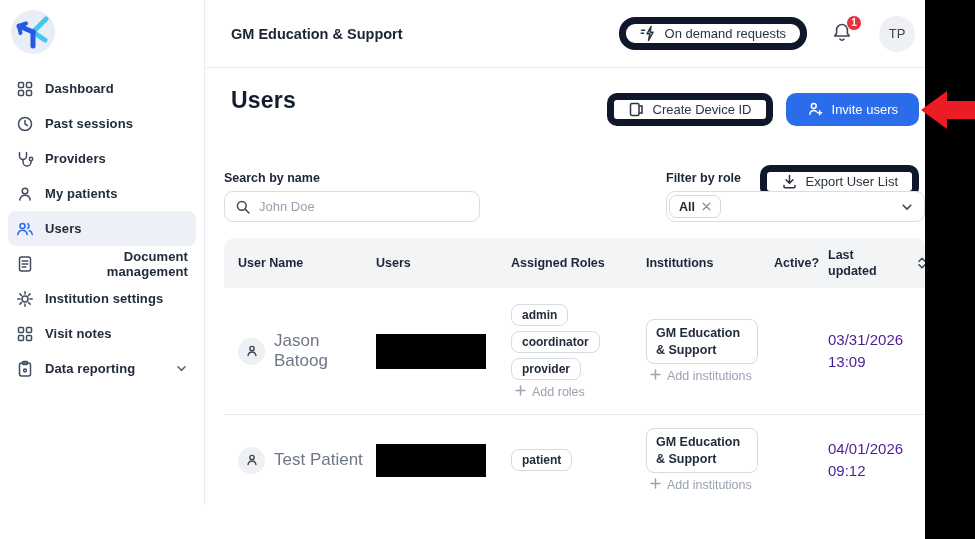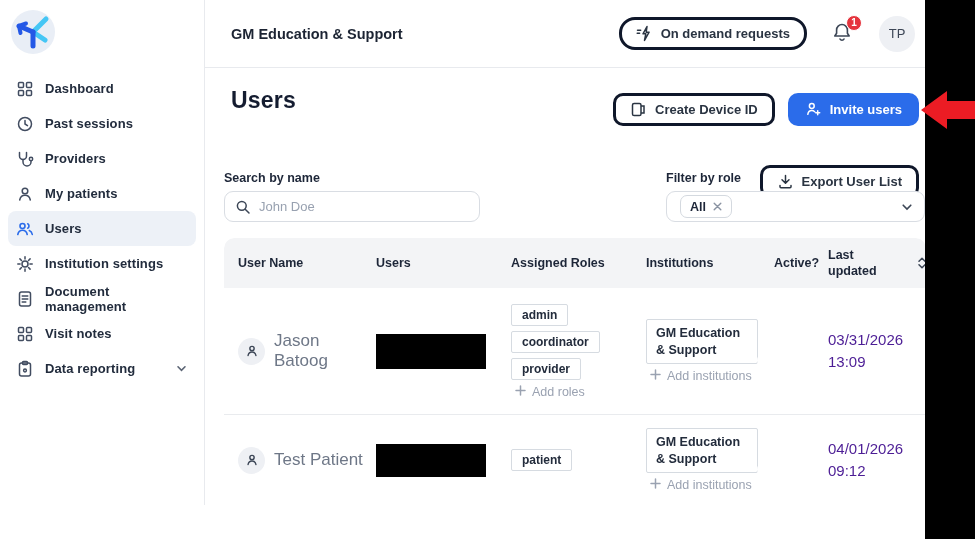--- a/index.html
+++ b/index.html
@@ -4,67 +4,67 @@
 <style>
   * { margin:0; padding:0; box-sizing:border-box; }
   html,body { background:#fff; }
   body { font-family:"Liberation Sans", sans-serif; color:#1d2638; }
   .app { position:relative; width:975px; height:539px; background:#fff; overflow:hidden; }
 
   
   .sidebar { position:absolute; left:0; top:0; width:205px; height:505px; background:#fff; border-right:1px solid #e8eaee; }
   .logo-wrap { position:absolute; left:10px; top:9px; width:46px; height:46px; }
   .nav { position:absolute; left:0; top:71px; width:100%; display:flex; flex-direction:column; }
-  .nav-item { display:flex; align-items:center; gap:11px; height:35px; margin:0 8px; padding:0 8px; border-radius:8px; cursor:pointer; }
+  .nav-item { display:flex; align-items:center; gap:11px; height:35px; margin:0 8px; padding:0 8px; border-radius:8px; cursor:pointer;text-align:right; }
   .nav-item .lbl { font-size:13px; font-weight:600; color:#222c3d; letter-spacing:.1px; }
   .nav-item.active { background:#edf1f7; }
   .nav-item .chev { margin-left:auto; }
 
   
   .topbar { position:absolute; left:205px; top:0; width:720px; height:68px; background:#fff; border-bottom:1px solid #e8eaee; display:flex; align-items:center; padding:0 10px 0 26px; }
   .topbar-title { font-size:14.5px; font-weight:700; color:#1c2433; }
   .topbar-right { margin-left:auto; display:flex; align-items:center; gap:24px; }
-  .btn { display:inline-flex; align-items:center; gap:8px; background:#fff; border:3px solid #0f172a; border-radius:16px; height:33px; padding:8px 14px; font-size:13px; font-weight:700; color:#2a3442; cursor:pointer; }
+  .btn { display:inline-flex; align-items:center; gap:8px; background:#fff; border:7px solid #0f172a; border-radius:16px; height:33px; padding:8px 14px; font-size:13px; font-weight:400; color:#2a3442; cursor:pointer; }
   .bell-wrap { position:relative; width:24px; height:26px; }
   .badge { position:absolute; top:-6px; right:-7px; min-width:16px; height:16px; background:#e5343d; color:#fff; border-radius:50%; font-size:10px; font-weight:700; display:flex; align-items:center; justify-content:center; border:1.5px solid #fff; }
   .avatar { width:36px; height:36px; border-radius:50%; background:#eef0f4; display:flex; align-items:center; justify-content:center; font-size:13px; font-weight:400; color:#3c4656; }
 
   
   .main { position:absolute; left:205px; top:68px; width:720px; height:437px; background:#fff; }
   .page-title { position:absolute; left:26px; top:19px; font-size:23px; font-weight:700; color:#141c30; letter-spacing:.2px; }
   .actions-top { position:absolute; top:25px; right:6px; display:flex; gap:13px; }
   .btn-rect { border-radius:10px; }
   .btn-primary { background:#2b6cea; border-color:#2b6cea; color:#fff; }
   .actions-second { position:absolute; top:69px; right:6px;margin-top:28px; }
 
   .field-label { position:absolute; top:103px; font-size:12.5px; font-weight:700; color:#1d2638; }
   .search-box { position:absolute; left:19px; top:123px; width:256px; height:31px; border:1px solid #d9dde3; border-radius:9px; display:flex; align-items:center; gap:8px; padding:0 10px; background:#fff; }
   .search-box input { border:none; outline:none; flex:1; font-size:13px; font-family:"Liberation Sans", sans-serif; color:#0369a1; background:transparent; }
   .search-box input::placeholder { color:#98a1b0; }
-  .filter-box { position:absolute; left:461px; top:123px; width:259px; height:31px; border:1px solid #d9dde3; border-radius:9px; display:flex; align-items:center; padding:0 10px 0 13px; background:#fff; cursor:pointer; }
+  .filter-box { position:absolute; left:461px; top:123px; width:259px; height:31px; border:1px solid #d9dde3; border-radius:9px; display:flex; align-items:center; padding:0 10px 0 2px; background:#fff; cursor:pointer; }
   .chip-filter { display:inline-flex; align-items:center; gap:7px; border:1px solid #d4d9df; border-radius:7px; height:23px; padding:0 9px; font-size:12.5px; font-weight:700; color:#1d2638; background:#fff; }
   .filter-box .chev { margin-left:auto; }
 
   
   .table { position:absolute; left:19px; top:170px; width:702px; height:267px; overflow:hidden; border-radius:10px 10px 0 0; }
   .tgrid { display:grid; grid-template-columns:138px 135px 135px 128px 54px 88px 1fr; align-items:center; padding-left:14px; }
   .thead { background:#f3f4f6; height:50px; border-radius:10px 10px 0 0; }
   .th { font-size:12.5px; font-weight:700; color:#1d2638; }
   .th-last { max-width:62px; line-height:1.3; }
   .th-sort { justify-self:end; padding-right:12px; cursor:pointer; }
   .trow { background:#fff; }
   .trow.r1 { height:127px; border-bottom:1px solid #e9ebee; }
   .trow.r2 { height:90px; }
   .cell-name { display:flex; align-items:center; gap:9px; }
   .row-avatar { width:27px; height:27px; border-radius:50%; background:#eef0f4; display:flex; align-items:center; justify-content:center; flex:none; }
   .uname { font-size:17px; color:#6e7787; }
   .redacted { width:110px; height:35px; background:#000; }
   .redacted.small { height:33px; }
   .stack { display:flex; flex-direction:column; gap:5px; align-items:flex-start; }
-  .chip { border:1px solid #d6dbe1; border-radius:2px; background:#fff; padding:3px 10px; font-size:12px; font-weight:600; color:#232c3c; }
+  .chip { border:1px solid #d6dbe1; border-radius:8px; background:#fff; padding:3px 10px; font-size:12px; font-weight:600; color:#232c3c; }
   .chip-inst { width:112px; font-size:12.5px; font-weight:700; padding:5px 9px; line-height:1.35; }
   .add-link { display:flex; align-items:flex-start; gap:6px; font-size:12.5px; color:#9aa2b1; cursor:pointer; padding-left:4px; }
   .toggle { width:34px; height:19px; border-radius:10px; background:#2b6cea; position:relative; cursor:pointer; }
   .toggle .knob { position:absolute; top:2px; right:2px; width:15px; height:15px; border-radius:50%; background:#fff; }
   .lastupd { font-size:15px; color:#4c1d95; line-height:1.45; }
 
   
   .blackbar { position:absolute; left:925px; top:0; width:50px; height:539px; background:#000; z-index:40; }
   .red-arrow { position:absolute; left:916px; top:87px; z-index:60; }
 
@@ -139,35 +139,35 @@
               <path d="M11.7 3.8a2.5 2.5 0 0 1 0 4.4"></path>
               <path d="M13.3 10.5c1.6.7 2.7 2.1 3 4"></path>
             </svg>
         </span>
         <span class="lbl">Users</span>
       </div>
 
       <div class="nav-item">
         <span>
           <svg width="18" height="18" viewBox="0 0 18 18" fill="none" stroke="#414c60" stroke-width="1.5" stroke-linecap="round">
+              <rect x="3.5" y="2" width="11" height="14" rx="2"></rect>
+              <path d="M6.2 6h5.6M6.2 9h5.6M6.2 12h3.6"></path>
+            </svg>
+        </span>
+        <span class="lbl">Document management</span>
+      </div>
+
+      <div class="nav-item">
+        <span>
+          <svg width="18" height="18" viewBox="0 0 18 18" fill="none" stroke="#414c60" stroke-width="1.5" stroke-linecap="round">
               <circle cx="9" cy="9" r="3"></circle>
               <path d="M9 1.8v2.3M9 13.9v2.3M1.8 9h2.3M13.9 9h2.3M3.9 3.9l1.6 1.6M12.5 12.5l1.6 1.6M14.1 3.9l-1.6 1.6M5.5 12.5l-1.6 1.6"></path>
             </svg>
         </span>
         <span class="lbl">Institution settings</span>
-      </div>
-
-      <div class="nav-item">
-        <span>
-          <svg width="18" height="18" viewBox="0 0 18 18" fill="none" stroke="#414c60" stroke-width="1.5" stroke-linecap="round">
-              <rect x="3.5" y="2" width="11" height="14" rx="2"></rect>
-              <path d="M6.2 6h5.6M6.2 9h5.6M6.2 12h3.6"></path>
-            </svg>
-        </span>
-        <span class="lbl">Document management</span>
       </div>
 
       <div class="nav-item">
         <span>
           <svg width="18" height="18" viewBox="0 0 18 18" fill="none" stroke="#414c60" stroke-width="1.5">
               <rect x="2.5" y="2.5" width="5" height="5" rx="1"></rect>
               <rect x="10.5" y="2.5" width="5" height="5" rx="1"></rect>
               <rect x="2.5" y="10.5" width="5" height="5" rx="1"></rect>
               <rect x="10.5" y="10.5" width="5" height="5" rx="1"></rect>
             </svg>

